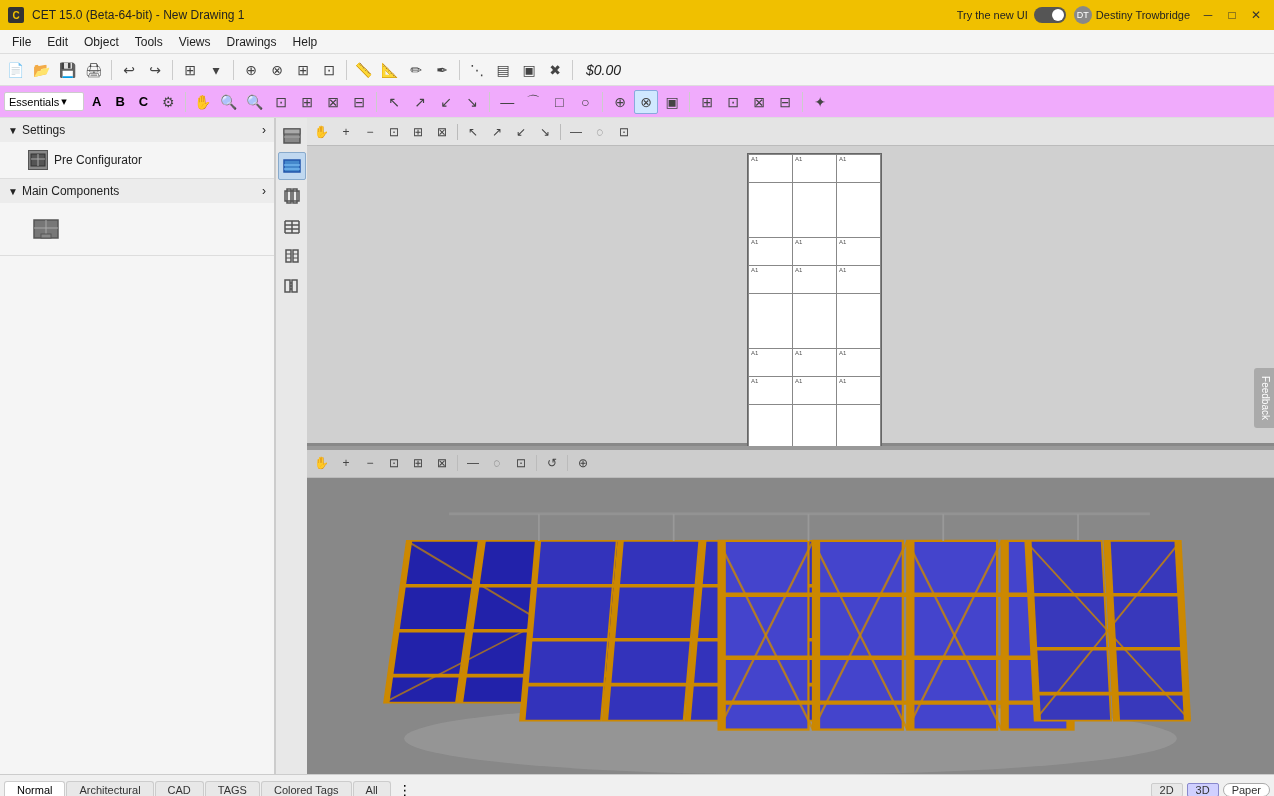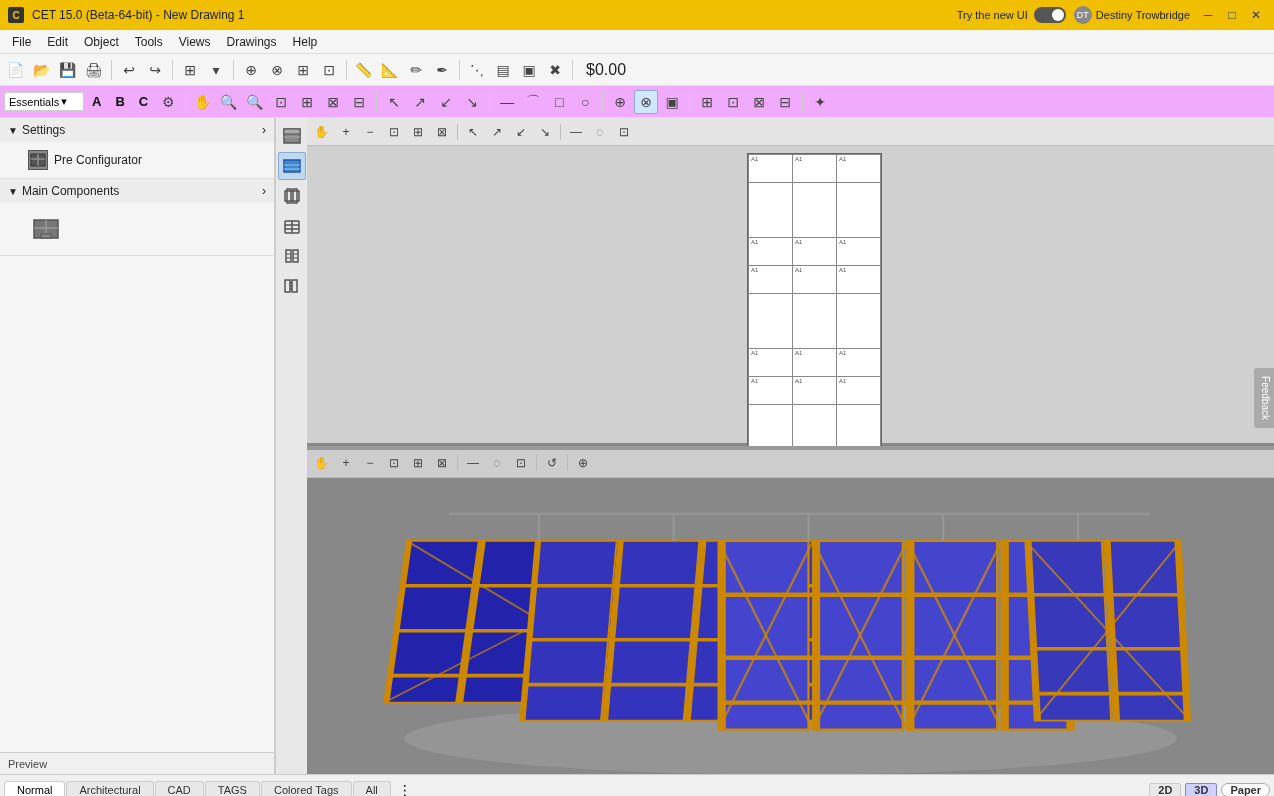--- a/index.html
+++ b/index.html
@@ -109,21 +109,21 @@
     }
     .tb-btn.active { background: #d0e8ff; border-color: #88aadd; }
     .tb-separator { width: 1px; height: 20px; background: #ccc; margin: 0 3px; }
     .tb-dropdown {
       display: flex; align-items: center; gap: 2px;
       padding: 2px 4px; border: 1px solid #ccc;
       border-radius: 2px; background: white; cursor: pointer;
       font-size: 11px; min-width: 80px;
     }
     .price-tag {
-      padding: 2px 8px; font-size: 16px; color: #222;
+      padding: 2px 8px; font-size: 14px; color: #222; font-style: italic;
     }
 
     
     #main-layout {
       display: flex;
       height: calc(796px - 30px - 24px - 32px - 32px - 26px - 22px);
     }
 
     
     #sidebar {
@@ -318,21 +318,20 @@
       display: flex; align-items: center; gap: 4px;
     }
     .view-mode-btn {
       padding: 0 8px;
       font-size: 11px;
       cursor: pointer;
       border: 1px solid #ccc;
       background: #e8e8e8;
       border-radius: 2px;
       color: #333;
-      font-weight: bold;
     }
     .view-mode-btn.active { background: #d0d0ff; border-color: #8888cc; text-align: right; }
     .view-mode-btn.paper { background: #fff; border-color: #aaa; border-radius: 7px; }
 
     
     #preview-bar {
       position: absolute;
       bottom: 0; left: 0;
       width: 275px;
       height: 22px;
@@ -508,23 +507,20 @@
               <rect x="5" y="8" width="24" height="18" fill="#777" stroke="#555" stroke-width="1.5"></rect>
               <line x1="5" y1="16" x2="29" y2="16" stroke="#aaa" stroke-width="1"></line>
               <line x1="17" y1="8" x2="17" y2="26" stroke="#aaa" stroke-width="1"></line>
               <rect x="12" y="22" width="10" height="4" fill="#888" stroke="#555"></rect>
             </svg>
           </div>
         </div>
       </div>
     </div>
 
-    <div id="preview-bar">
-      <span>Preview</span>
-    </div>
   </div>
 
   <div id="icon-panel">
     <button class="icon-panel-btn">
       <svg width="20" height="20" viewBox="0 0 20 20" fill="none">
         <rect x="2" y="3" width="16" height="14" fill="#888" stroke="#555" stroke-width="1.5"></rect>
         <rect x="2" y="3" width="16" height="5" fill="#aaa" stroke="#555" stroke-width="1"></rect>
         <line x1="2" y1="11" x2="18" y2="11" stroke="#aaa" stroke-width="1"></line>
       </svg>
     </button>

